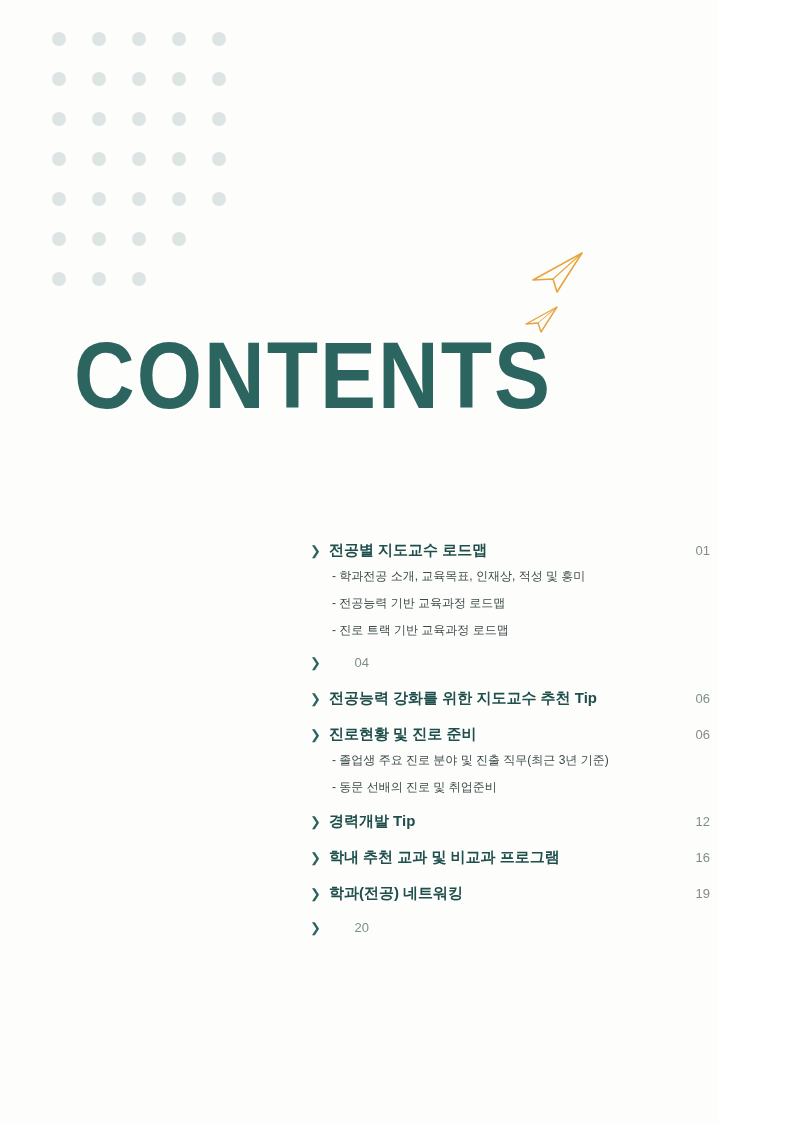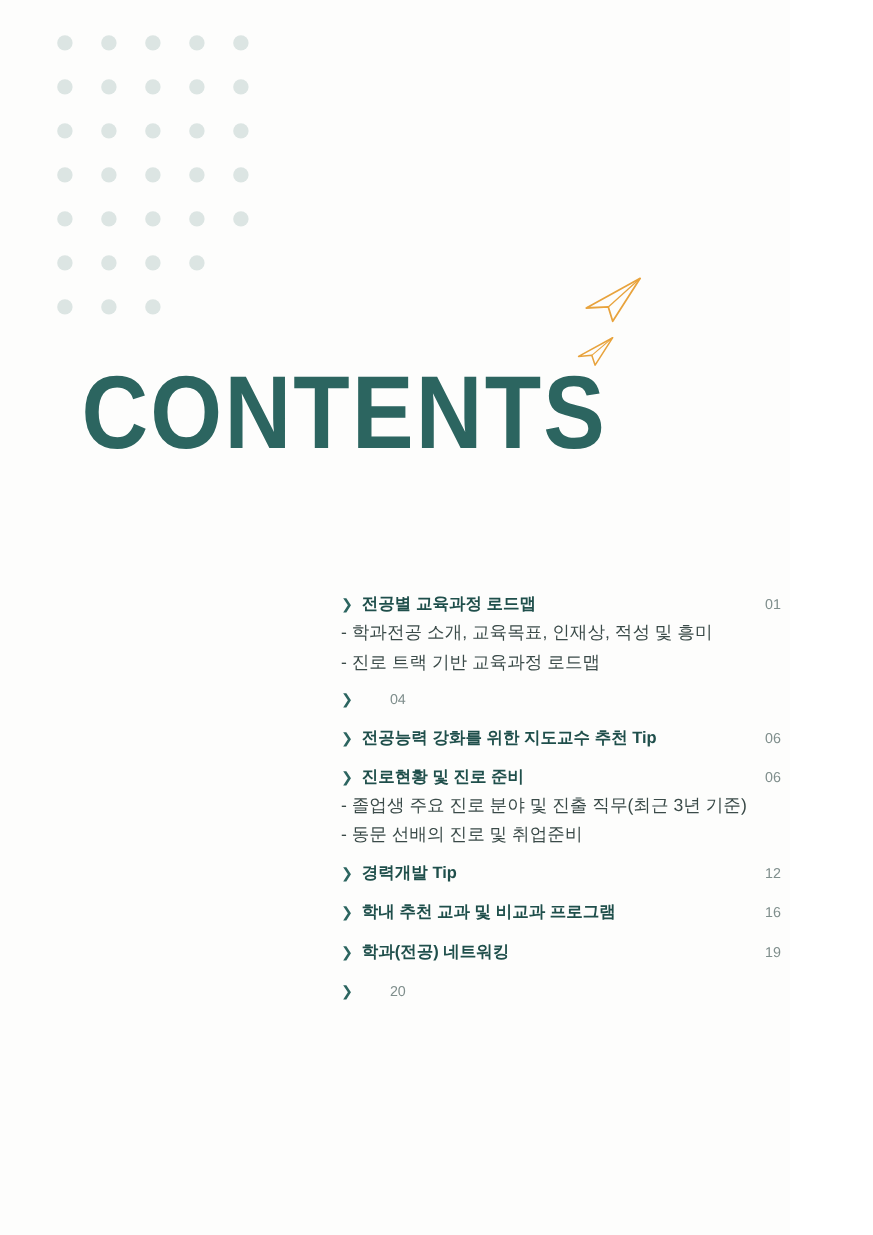--- a/index.html
+++ b/index.html
@@ -83,22 +83,23 @@
     flex: 1 1 auto;
   }
   .toc-entry .page-no {
     font-size: 13px;
     color: #7f8e8c;
     flex: 0 0 auto;
     width: 40px;
     text-align: right;
   }
   .toc-sub {
-    font-size: 16px;
+    font-size: 12px;
     color: #3a4a48;
+    margin-left: 22px;
     line-height: 20px;
     margin-bottom: 7px;
     font-weight: 400;
   }
   .group { margin-bottom: 14px; }
   .group.tight { margin-bottom: 16px; }
 </style>
 </head>
 <body>
 
@@ -163,24 +164,25 @@
     </svg>
   </div>
 
   <div class="title">CONTENTS</div>
 
   <div class="toc">
 
     <div class="group">
       <div class="toc-entry">
         <span class="arrow">❯</span>
-        <span class="main-label">전공별 교육과정 로드맵</span>
+        <span class="main-label">전공별 지도교수 로드맵</span>
         <span class="page-no">01</span>
       </div>
       <div class="toc-sub">- 학과전공 소개, 교육목표, 인재상, 적성 및 흥미</div>
+      <div class="toc-sub">- 전공능력 기반 교육과정 로드맵</div>
       <div class="toc-sub">- 진로 트랙 기반 교육과정 로드맵</div>
     </div>
 
     <div class="group tight">
       <div class="toc-entry">
         <span class="arrow">❯</span>
         <span class="page-no">04</span>
       </div>
     </div>
 

